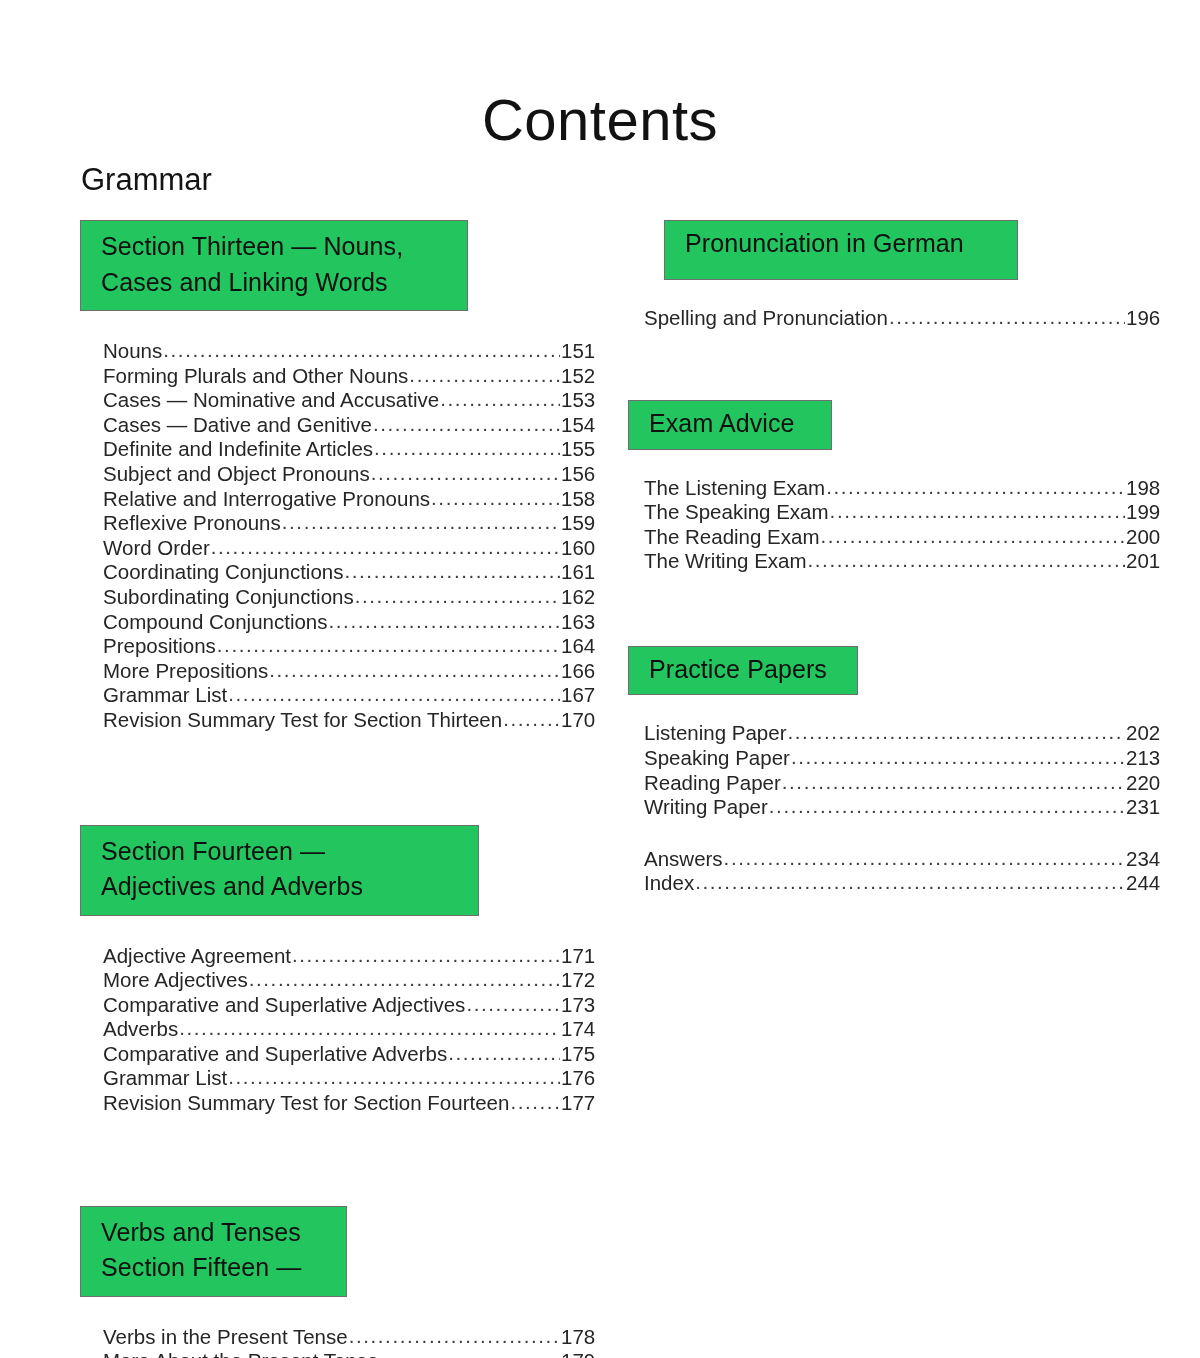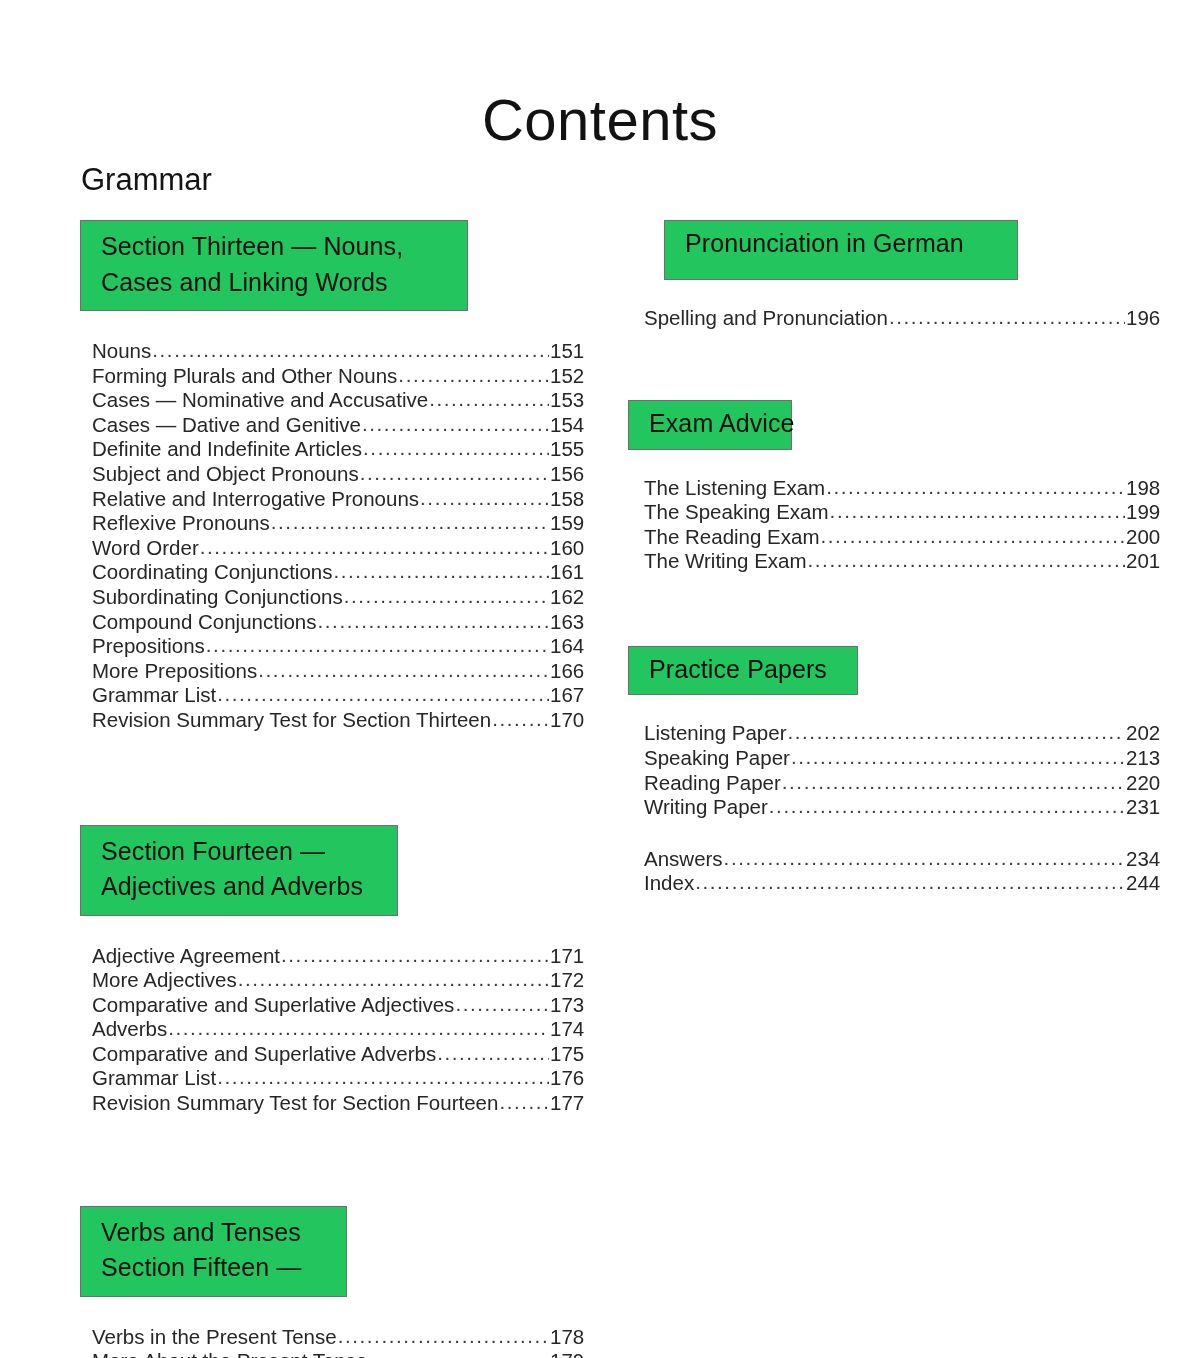--- a/index.html
+++ b/index.html
@@ -71,24 +71,24 @@
     padding: 8px 14px 10px 20px;
     font-size: 25px;
     font-weight: 400;
     color: #101010;
     line-height: 1.42;
     letter-spacing: 0.1px;
   }
   .sec-box .ln { display: block; white-space: nowrap; }
 
   .sec-box.w-13 { width: 388px; }
-  .sec-box.w-14 { width: 318px; }
+  .sec-box.w-14 { width: 399px; }
   .sec-box.w-15 { width: 267px; }
   .sec-box.w-pron { width: 354px; padding-top: 5px; padding-bottom: 17px; margin-left: 36px; }
-  .sec-box.w-exam { width: 164px; padding-top: 5px; padding-bottom: 7px; }
+  .sec-box.w-exam { width: 204px; padding-top: 5px; padding-bottom: 7px; }
   .sec-box.w-prac { width: 230px; padding-top: 5px; padding-bottom: 7px; }
 
   
   .entries {
     margin: 0;
     padding: 0;
     list-style: none;
   }
   .entry {
     display: flex;
@@ -110,21 +110,21 @@
     margin: 0 1px;
     position: relative;
     top: -1px;
   }
   .entry .epage {
     flex: 0 0 auto;
     font-variant-numeric: tabular-nums;
   }
 
   
-  .col-left .entry-block { margin-left: 12px; width: 496px; }
+  .col-left .entry-block { margin-left: 23px; width: 496px; }
   .col-left .entry .epage { width: 38px; }
 
   
   .col-right .entry-block { margin-left: 16px; width: 520px; }
   .col-right .entry .epage { width: 38px; }
 
   
   .gap-after-box  { height: 28px; }
   .gap-after-box-r{ height: 26px; }
   .gap-section-13 { height: 92px; }

